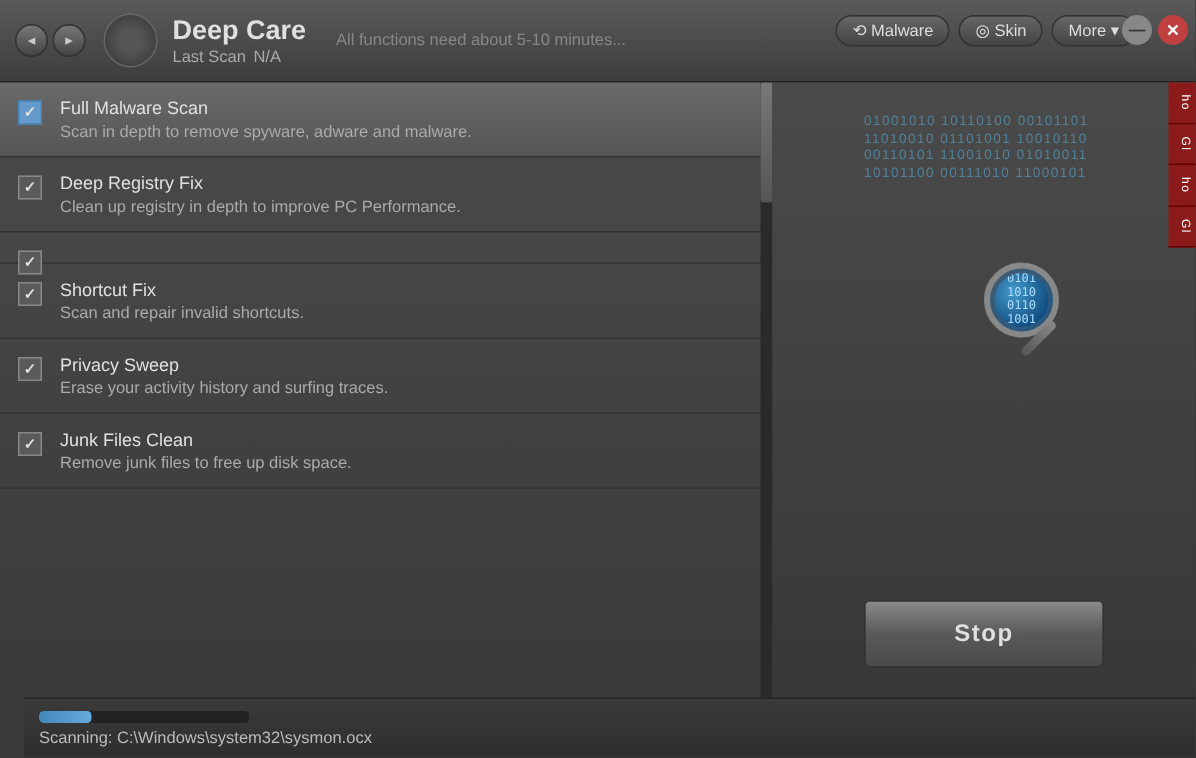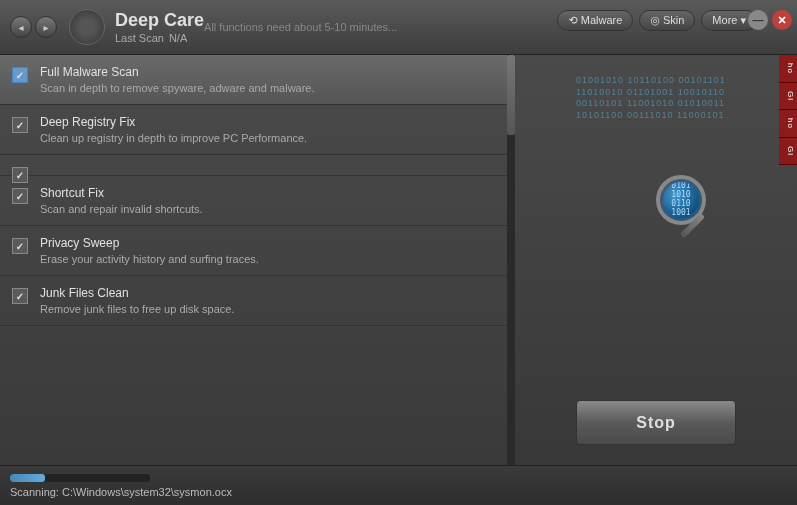--- a/index.html
+++ b/index.html
@@ -70,20 +70,21 @@
       align-items: center;
       gap: 5px;
       font-size: 11px;
       color: #aaa;
       text-align: right;
     }
 
     .scan-info-text {
       font-size: 11px;
       color: #888;
+      margin-left: 20px;
     }
 
     .title-right-controls {
       position: absolute;
       right: 40px;
       top: 10px;
       display: flex;
       align-items: center;
       gap: 6px;
     }
@@ -311,21 +312,21 @@
       font-size: 16px;
       font-weight: bold;
       cursor: pointer;
       letter-spacing: 1px;
     }
 
     
     .status-bar {
       position: absolute;
       bottom: 0;
-      left: 0;
+      left: 16px;
       right: 0;
       height: 40px;
       background: linear-gradient(180deg, #3a3a3a 0%, #2e2e2e 100%);
       border-top: 1px solid #222;
       display: flex;
       flex-direction: column;
       justify-content: center;
       padding: 2px 10px;
     }
 

